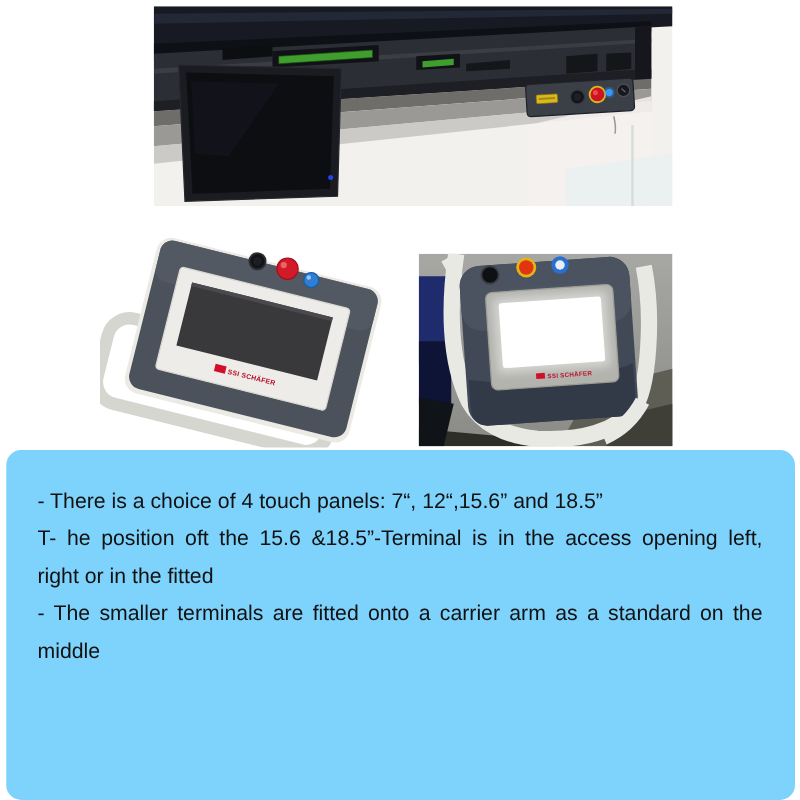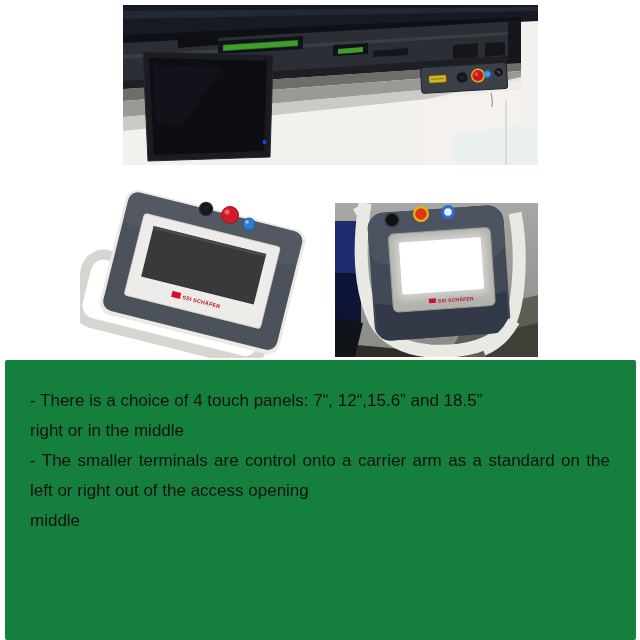--- a/index.html
+++ b/index.html
@@ -9,21 +9,21 @@
     font-family:"Liberation Sans", sans-serif;
   }
   .photo{position:absolute;}
   .photo svg{display:block;width:100%;height:100%;}
   #photo-top{left:123px;top:5px;width:415px;height:160px;}
   #photo-terminal-left{left:80px;top:183px;width:235px;height:175px;}
   #photo-terminal-right{left:335px;top:203px;width:203px;height:154px;}
 
   .textbox{
     position:absolute;left:5px;right:4px;top:360px;bottom:0;
-    background:#15803d;border-radius:2px;
+    background:#7dd3fc;border-radius:12px;
     padding:26px 26px 0 25px;box-sizing:border-box;
   }
   .line{
     font-size:17px;line-height:30px;color:#111111;
     white-space:normal;
   }
   .line.just{
     text-align:justify;
     text-align-last:justify;
   }
@@ -153,17 +153,17 @@
     <circle cx="86" cy="11" r="5.8" fill="#e03510"></circle>
     <circle cx="113" cy="9" r="7" fill="#2a6fd0"></circle>
     <circle cx="113" cy="9" r="3.8" fill="#e8eef6"></circle>
 
     <path d="M 148 147 C 162 141 172 131 179 118" stroke="#e9e9e4" stroke-width="12" fill="none"></path>
   </svg>
 </div>
 
 <div class="textbox">
   <div class="line">- There is a choice of 4 touch panels: 7“, 12“,15.6” and 18.5”</div>
-  <div class="line">right or in the middle</div>
-  <div class="line just">- The smaller terminals are control onto a carrier arm as a standard on the</div>
-  <div class="line">left or right out of the access opening</div>
+  <div class="line just">T- he position oft the 15.6 &amp;18.5”-Terminal is in the access opening left,</div>
+  <div class="line">right or in the fitted</div>
+  <div class="line just">- The smaller terminals are fitted onto a carrier arm as a standard on the</div>
   <div class="line">middle</div>
 </div>
 
 </body></html>

